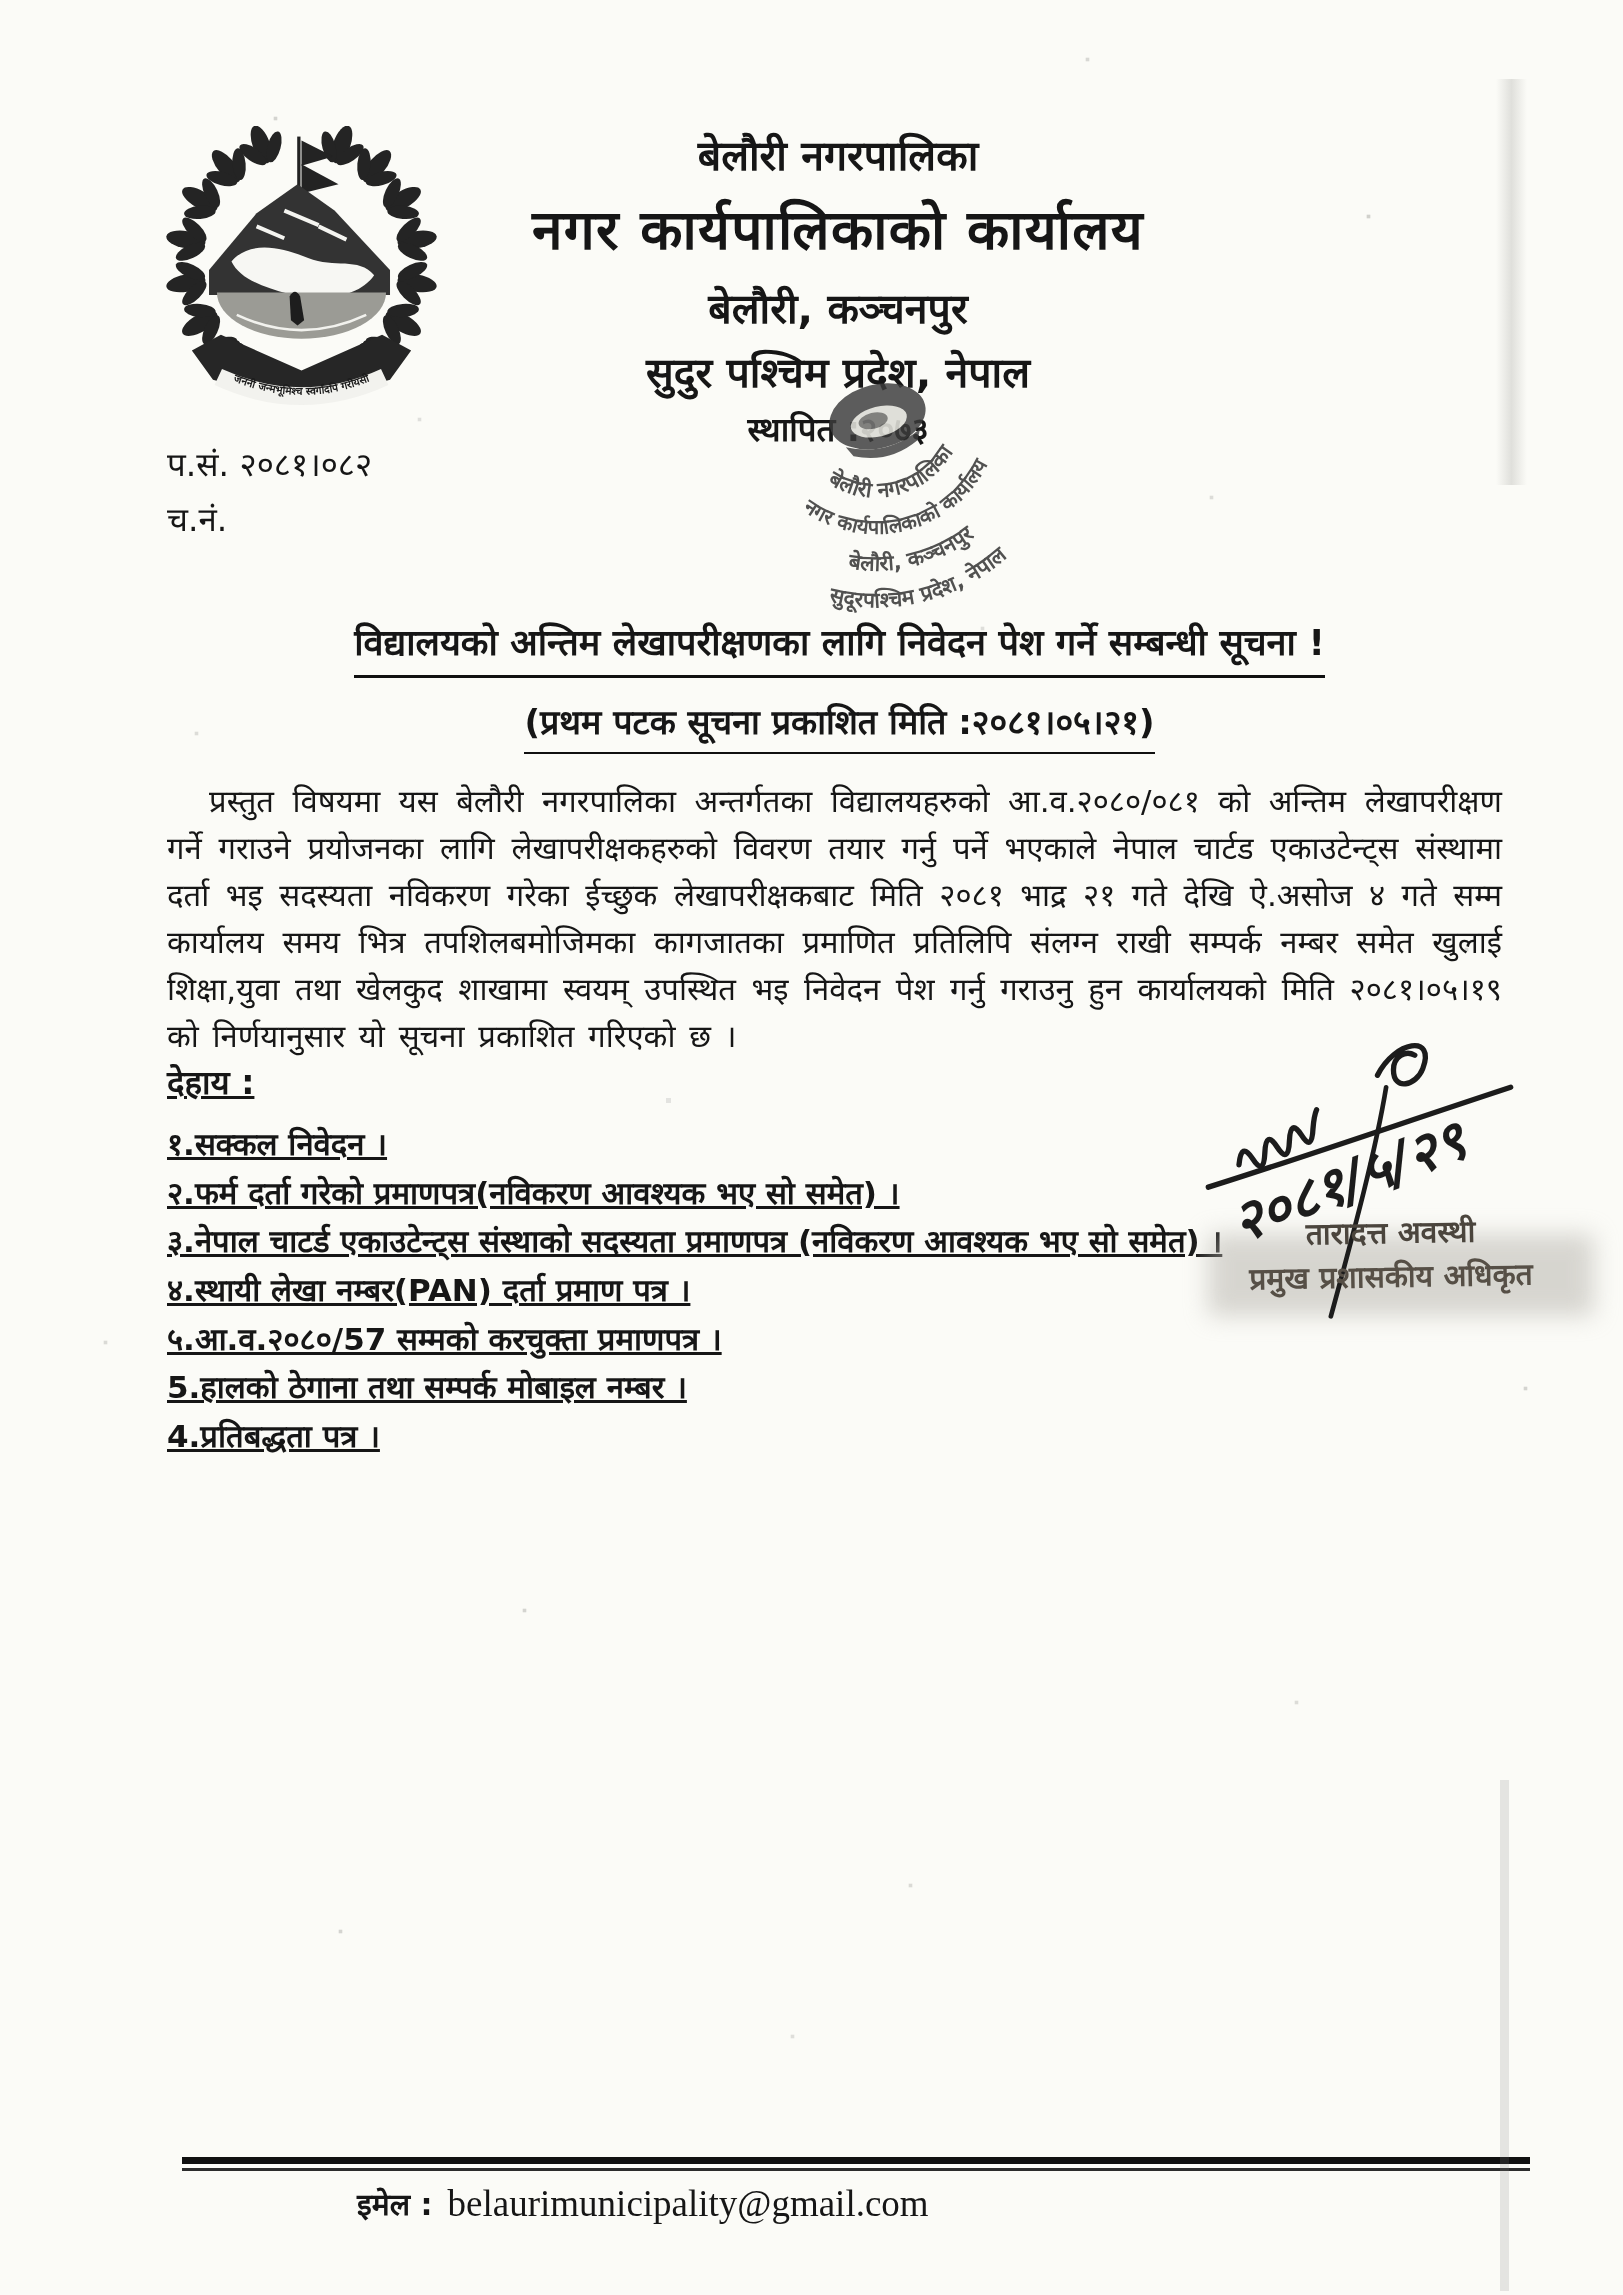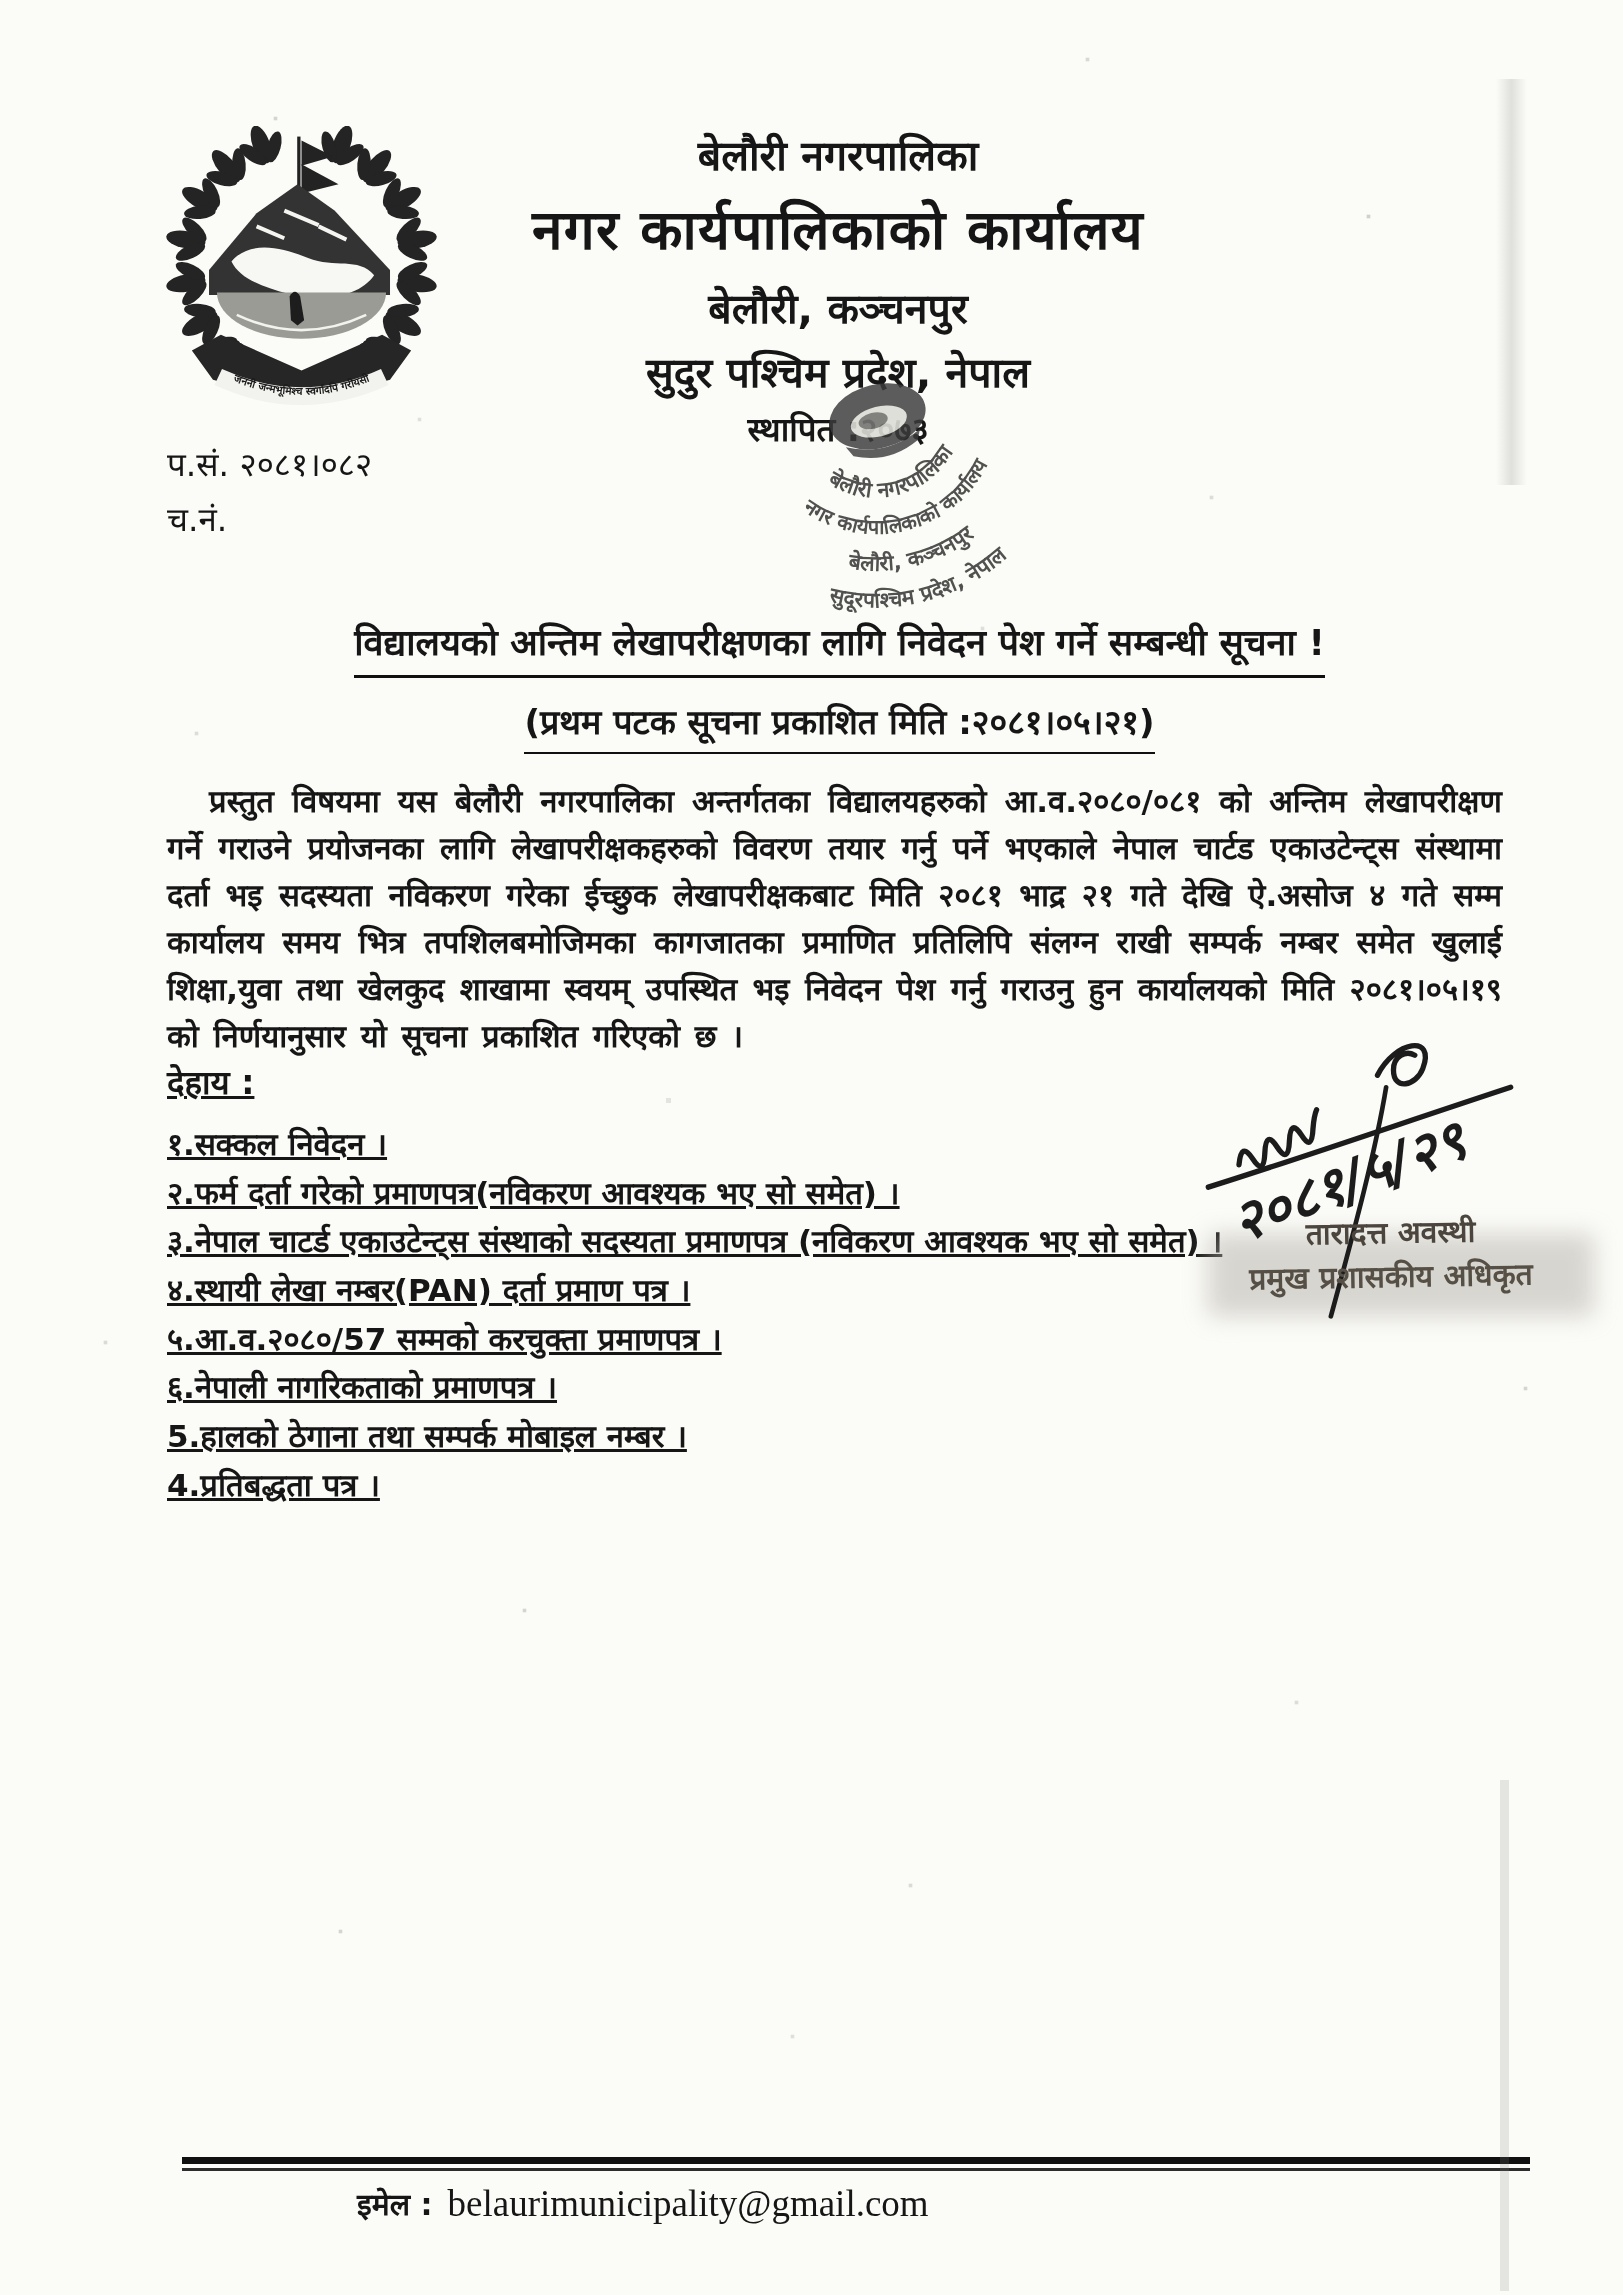--- a/index.html
+++ b/index.html
@@ -23,21 +23,21 @@
   .refs{position:absolute;left:167px;top:444px;font-size:33px;font-weight:400;line-height:41px;}
   .refs .ln2{margin-top:14.4px;}
   .stamp{position:absolute;left:691px;top:360px;width:425px;height:321px;transform:rotate(-14deg);opacity:.9;overflow:visible;}
   
   .subject{position:absolute;left:172px;top:617px;width:1335px;text-align:center;font-weight:700;}
   .subject .t{display:inline-block;font-size:36px;border-bottom:3.3px solid #101010;padding-bottom:9.2px;}
   .subject .p{display:inline-block;font-size:34px;border-bottom:2.6px solid #101010;padding-bottom:7.9px;margin-top:19.6px;}
   
   .para{
     position:absolute;left:167px;top:778px;width:1335px;
-    font-size:31px;line-height:47px;font-weight:700;
+    font-size:31px;line-height:47px;font-weight:400;
     text-align:justify;text-indent:42px;word-spacing:3.9px;
   }
   .list{position:absolute;left:167px;top:1059px;font-weight:600;text-decoration:underline;}
   .list .lh{font-size:33px;font-weight:700;margin-bottom:25px;}
   .list .li{font-size:31px;line-height:31px;margin-bottom:17.7px;white-space:nowrap;}
   
   .sig{position:absolute;left:1183px;top:1008px;width:353px;height:321px;overflow:visible;}
   .smudge{position:absolute;left:1208px;top:1234px;width:386px;height:82px;background:#b3b0a9;filter:blur(11.8px);opacity:.5;}
   .signame{position:absolute;left:1204px;top:1211px;width:373px;text-align:center;font-size:30px;font-weight:600;color:#4b453d;transform:rotate(-1deg);}
   .sigtitle{position:absolute;left:1175px;top:1255px;width:432px;text-align:center;font-size:30px;font-weight:600;color:#564f46;transform:rotate(-1deg);}
@@ -164,21 +164,20 @@
 
   <div class="para">प्रस्तुत विषयमा यस बेलौरी नगरपालिका अन्तर्गतका विद्यालयहरुको आ.व.२०८०/०८१ को अन्तिम लेखापरीक्षण गर्ने गराउने प्रयोजनका लागि लेखापरीक्षकहरुको विवरण तयार गर्नु पर्ने भएकाले नेपाल चार्टड एकाउटेन्ट्स संस्थामा दर्ता भइ सदस्यता नविकरण गरेका ईच्छुक लेखापरीक्षकबाट मिति २०८१ भाद्र २१ गते देखि ऐ.असोज ४ गते सम्म कार्यालय समय भित्र तपशिलबमोजिमका कागजातका प्रमाणित प्रतिलिपि संलग्न राखी सम्पर्क नम्बर समेत खुलाई शिक्षा,युवा तथा खेलकुद शाखामा स्वयम् उपस्थित भइ निवेदन पेश गर्नु गराउनु हुन कार्यालयको मिति २०८१।०५।१९ को निर्णयानुसार यो सूचना प्रकाशित गरिएको छ ।</div>
 
   <div class="list">
     <div class="lh">देहाय :</div>
     <div class="li">१.सक्कल निवेदन ।</div>
     <div class="li">२.फर्म दर्ता गरेको प्रमाणपत्र(नविकरण आवश्यक भए सो समेत) ।</div>
     <div class="li">३.नेपाल चाटर्ड एकाउटेन्ट्स संस्थाको सदस्यता प्रमाणपत्र (नविकरण आवश्यक भए सो समेत) ।</div>
     <div class="li">४.स्थायी लेखा नम्बर(PAN) दर्ता प्रमाण पत्र ।</div>
     <div class="li">५.आ.व.२०८०/57 सम्मको करचुक्ता प्रमाणपत्र ।</div>
-    <div class="li">६.नेपाली नागरिकताको प्रमाणपत्र ।</div>
     <div class="li">5.हालको ठेगाना तथा सम्पर्क मोबाइल नम्बर ।</div>
     <div class="li">4.प्रतिबद्धता पत्र ।</div>
   </div>
 
   <div class="smudge"></div>
 
   <svg class="sig" viewBox="0 0 530 480">
     <g stroke="#1c1c1c" stroke-width="8" fill="none" stroke-linecap="round">
       <path d="M78,215 q12,-34 22,-4 q10,30 20,-4 q10,-34 20,-4 q10,30 20,-4 q10,-34 20,-4 q9,28 19,-6 q6,-18 12,-26" transform="rotate(-14 160 200)"></path>
       <path d="M292,100 c26,-52 88,-62 68,-10 c-10,26 -44,34 -44,2 c0,-20 18,-30 32,-22"></path>

